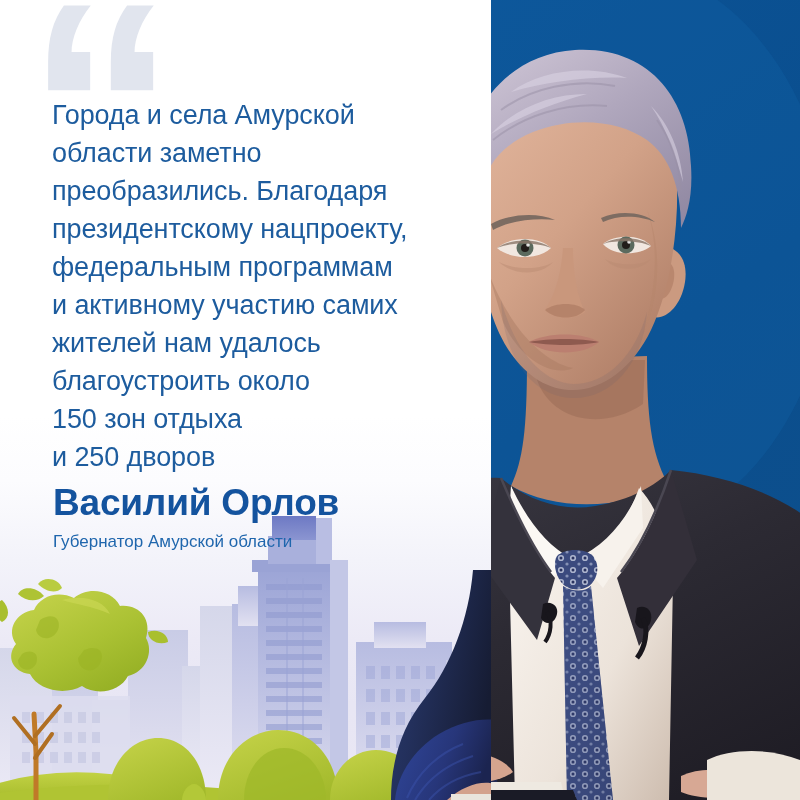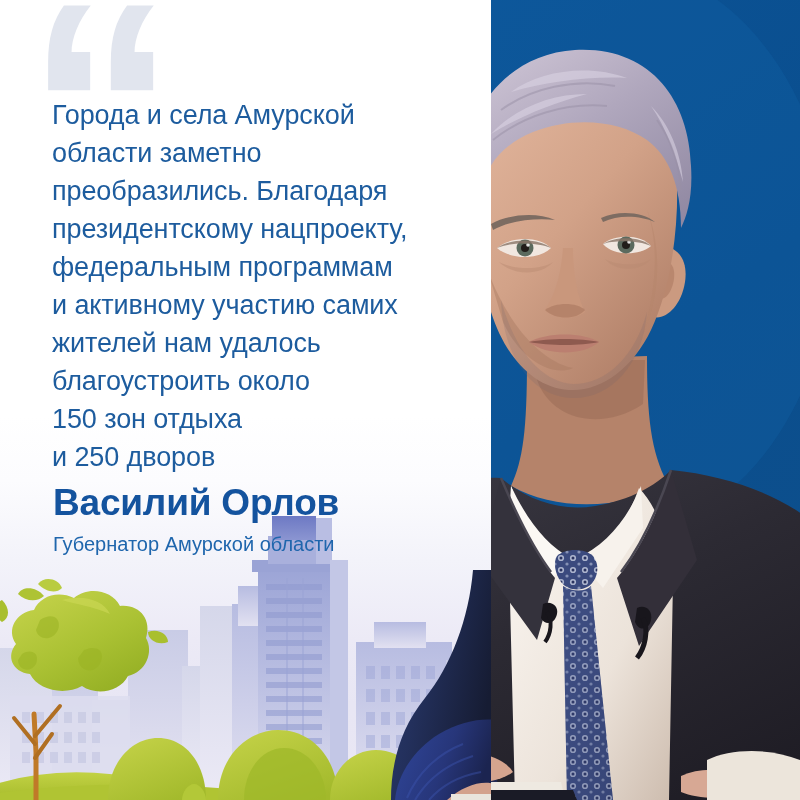--- a/index.html
+++ b/index.html
@@ -72,21 +72,21 @@
     margin:0;
     color:#14539e;
     font-size:37px;
     font-weight:700;
     line-height:1.1;
     letter-spacing:-0.2px;
   }
   #person-role{
     margin:8px 0 0 0;
     color:#1f66ad;
-    font-size:20px;
+    font-size:17px;
     font-weight:400;
     line-height:1.2;
   }
 
   
   #right-panel{
     position:absolute;left:491px;top:0;width:309px;height:800px;
     overflow:hidden;
     background:#0b5396;
   }

